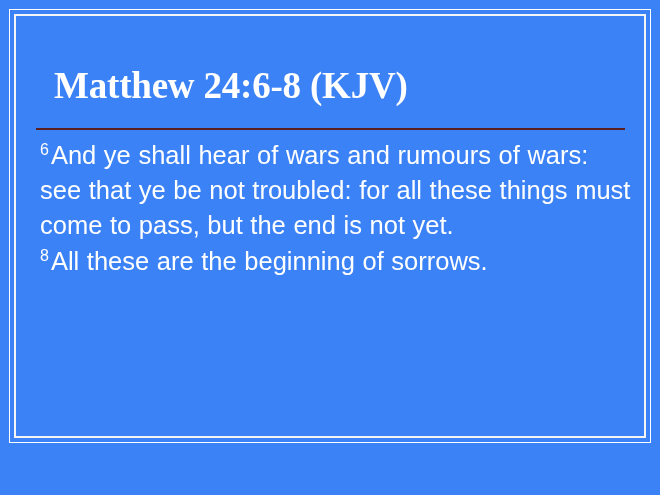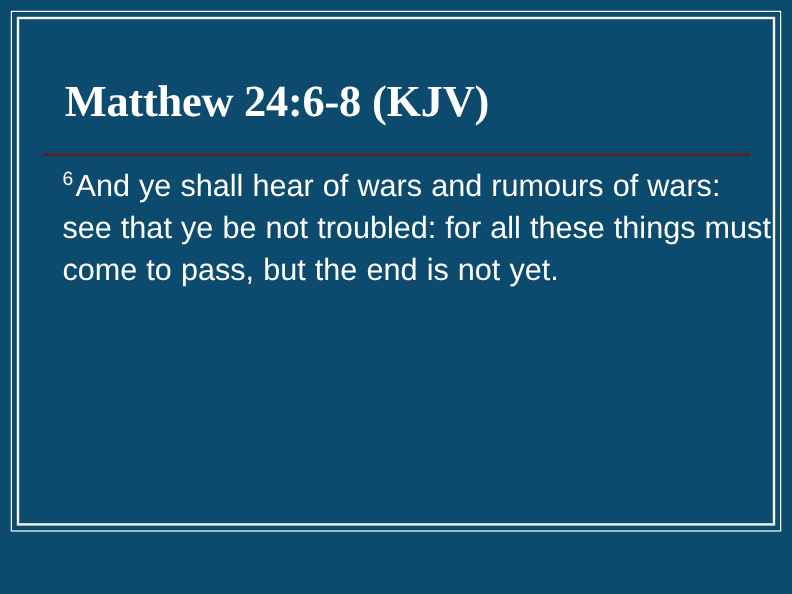--- a/index.html
+++ b/index.html
@@ -12,21 +12,21 @@
     height: 495px;
     overflow: hidden;
     font-family: "Liberation Sans", sans-serif;
   }
 
   
   .slide {
     position: relative;
     width: 660px;
     height: 495px;
-    background: #0c4a6e;
+    background: #3b82f6;
     box-sizing: border-box;
   }
 
   
   .frame-outer {
     position: absolute;
     left: 9px;
     top: 9px;
     right: 9px;
     bottom: 52px;
@@ -72,21 +72,21 @@
     position: absolute;
     left: 0px;
     top: 106px;
     width: 589px;
     height: 2px;
     background: #5c1f1f;
   }
 
   .body-block {
     position: absolute;
-    left: 16px;
+    left: 4px;
     top: 116px;
     width: 594px;
   }
 
   .verse {
     color: #ffffff;
     font-family: "Liberation Sans", sans-serif;
     font-size: 25.5px;
     line-height: 35px;
     margin: 0 0 1px 0;
@@ -115,16 +115,19 @@
 
     <div class="title-rule"></div>
 
     <div class="body-block">
 
       <p class="verse">
         <span class="verse-num">6</span><span>And ye shall hear of wars and rumours of wars: see that ye be not troubled: for all these things must come to pass, but the end is not yet.</span>
       </p>
 
 
+      <p class="verse">
+        <span class="verse-num">8</span><span>All these are the beginning of sorrows.</span>
+      </p>
 
     </div>
   </div>
 </div>
 
 </body></html>

